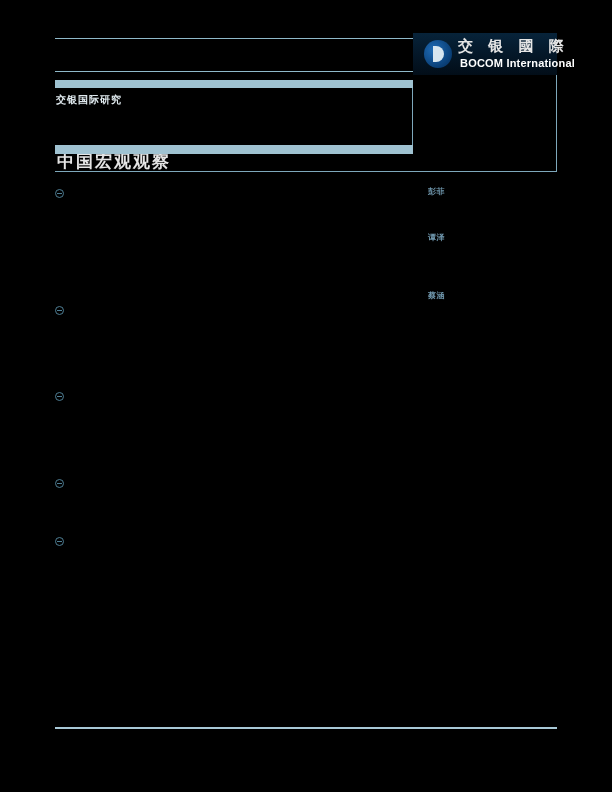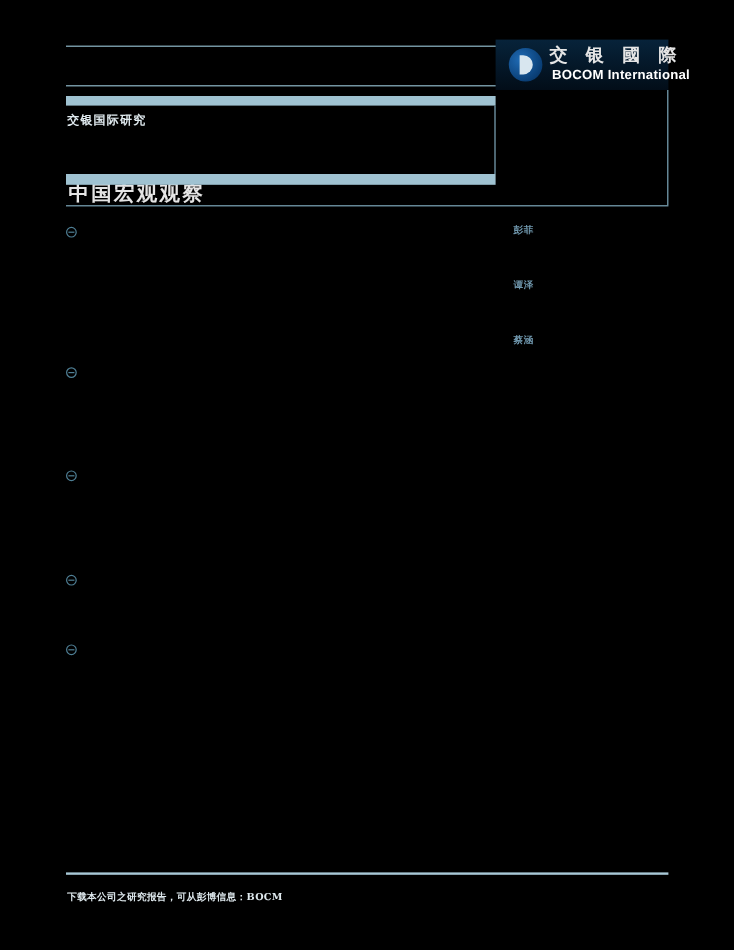--- a/index.html
+++ b/index.html
@@ -238,19 +238,18 @@
   <div class="header-bottom-rule"></div>
 
   <div class="bullet" style="top:189px"></div>
   <div class="bullet" style="top:306px"></div>
   <div class="bullet" style="top:392px"></div>
   <div class="bullet" style="top:479px"></div>
   <div class="bullet" style="top:537px"></div>
 
   <div class="analyst" style="top:186px">彭菲</div>
   <div class="analyst" style="top:232px">谭泽</div>
-  <div class="analyst" style="top:278px">蔡涵</div>
+  <div class="analyst" style="top:290px">蔡涵</div>
 
   <div class="footer-rule"></div>
-  <div class="footer-note">下载本公司之研究报告，可从彭博信息：BOCM</div>
   <div class="footer-mask"></div>
 
 </div>
 
 </body></html>

